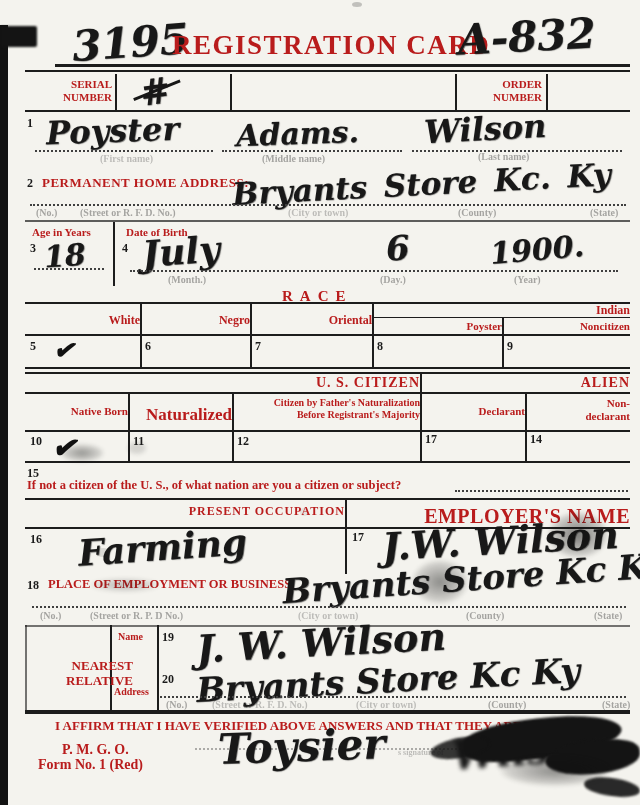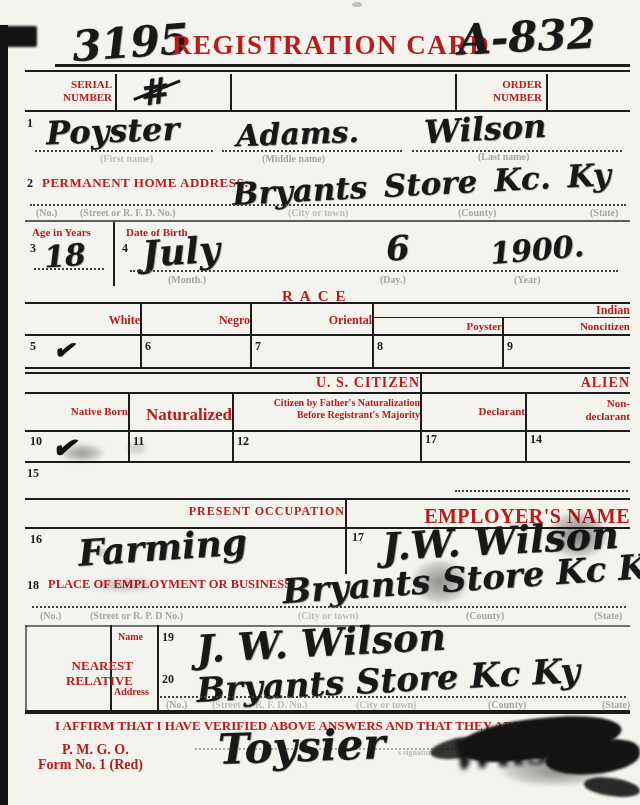--- a/index.html
+++ b/index.html
@@ -149,20 +149,21 @@
 
   <div class="num" style="left:30px;top:434px;">10</div>
   <div class="num" style="left:133px;top:434px;">11</div>
   <div class="num" style="left:237px;top:434px;">12</div>
   <div class="num" style="left:425px;top:432px;">17</div>
   <div class="num" style="left:530px;top:432px;">14</div>
   <div class="check" style="left:54px;top:430px;font-size:30px;">✔</div>
   <div class="smudge" style="left:60px;top:444px;width:44px;height:18px;opacity:.55;"></div>
 
   <div class="num" style="left:27px;top:466px;">15</div>
+  <div class="pr" style="left:27px;top:478px;font-size:12.5px;">If not a citizen of the U. S., of what nation are you a citizen or subject?</div>
   <div class="dash" style="left:455px;top:490px;width:173px;"></div>
 
   <div class="hline" style="left:25px;top:498px;width:605px;height:2px;"></div>
   <div class="vline" style="left:345px;top:498px;width:2px;height:76px;"></div>
   <div class="pr ctr" style="left:25px;top:504px;width:320px;font-size:12px;letter-spacing:1px;">PRESENT OCCUPATION</div>
   <div class="pr ctr" style="left:347px;top:505px;width:283px;font-size:20px;letter-spacing:0.5px;">EMPLOYER'S NAME</div>
   <div class="hline" style="left:25px;top:527px;width:605px;height:2px;"></div>
 
   <div class="num" style="left:30px;top:532px;">16</div>
   <div class="hw" style="left:78px;top:526px;font-size:36px;transform:rotate(-4deg);">Farming</div>

